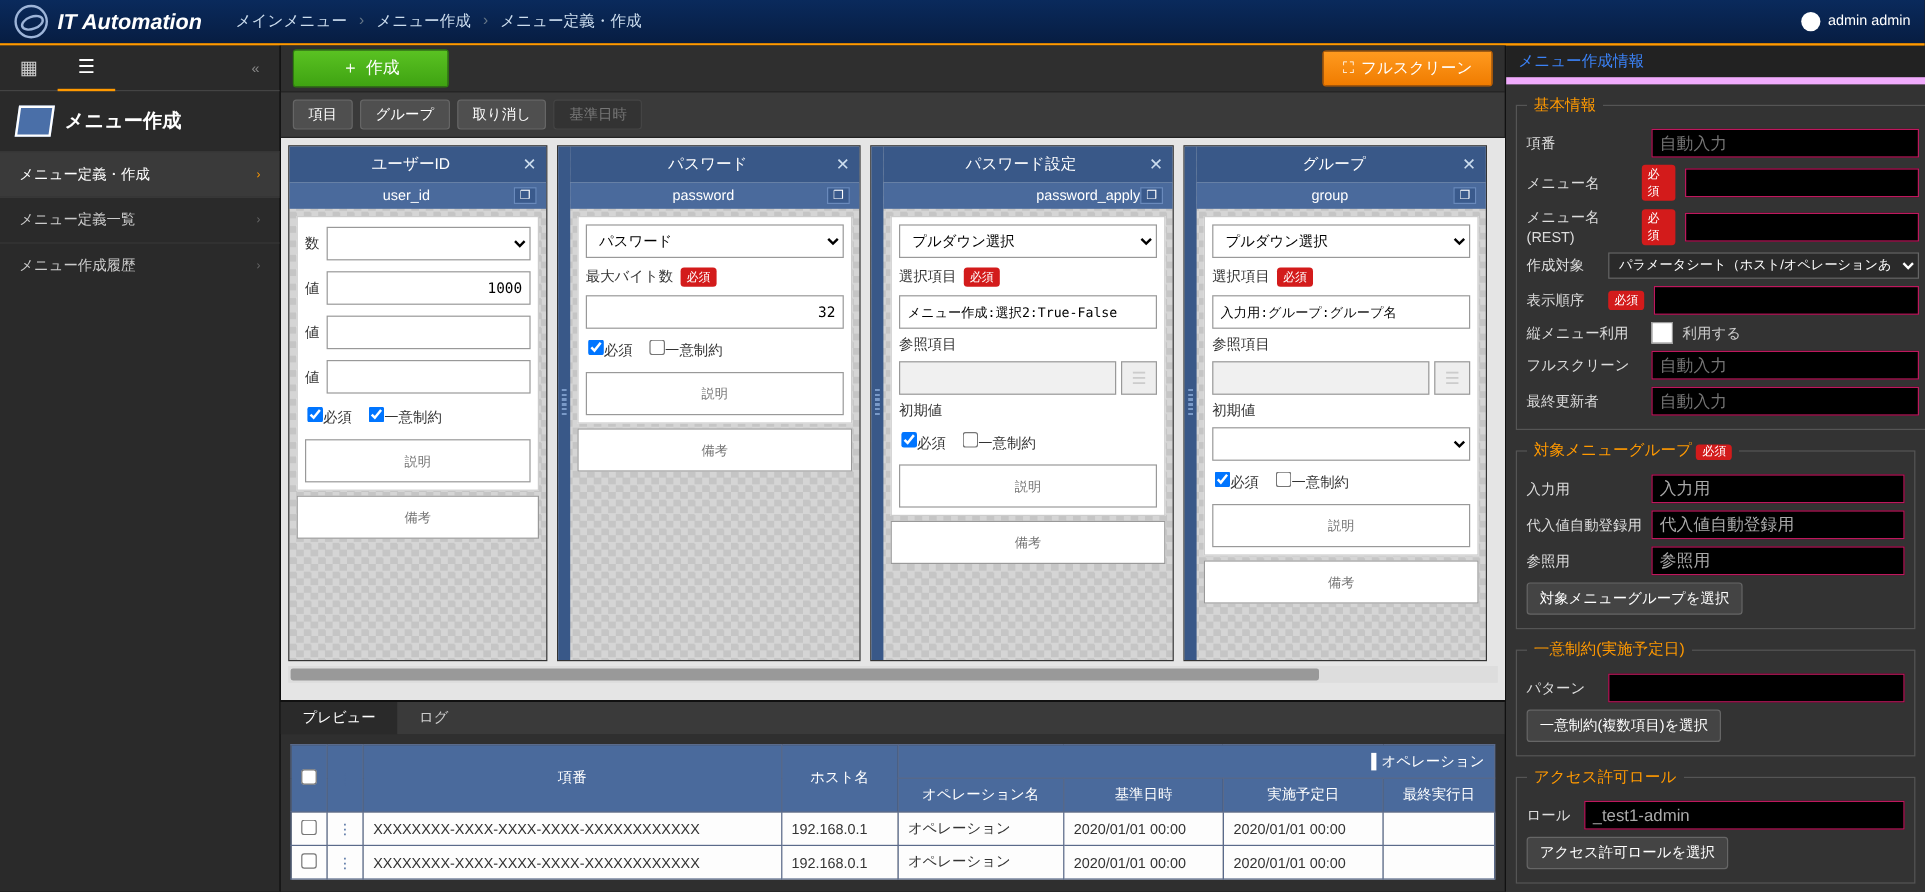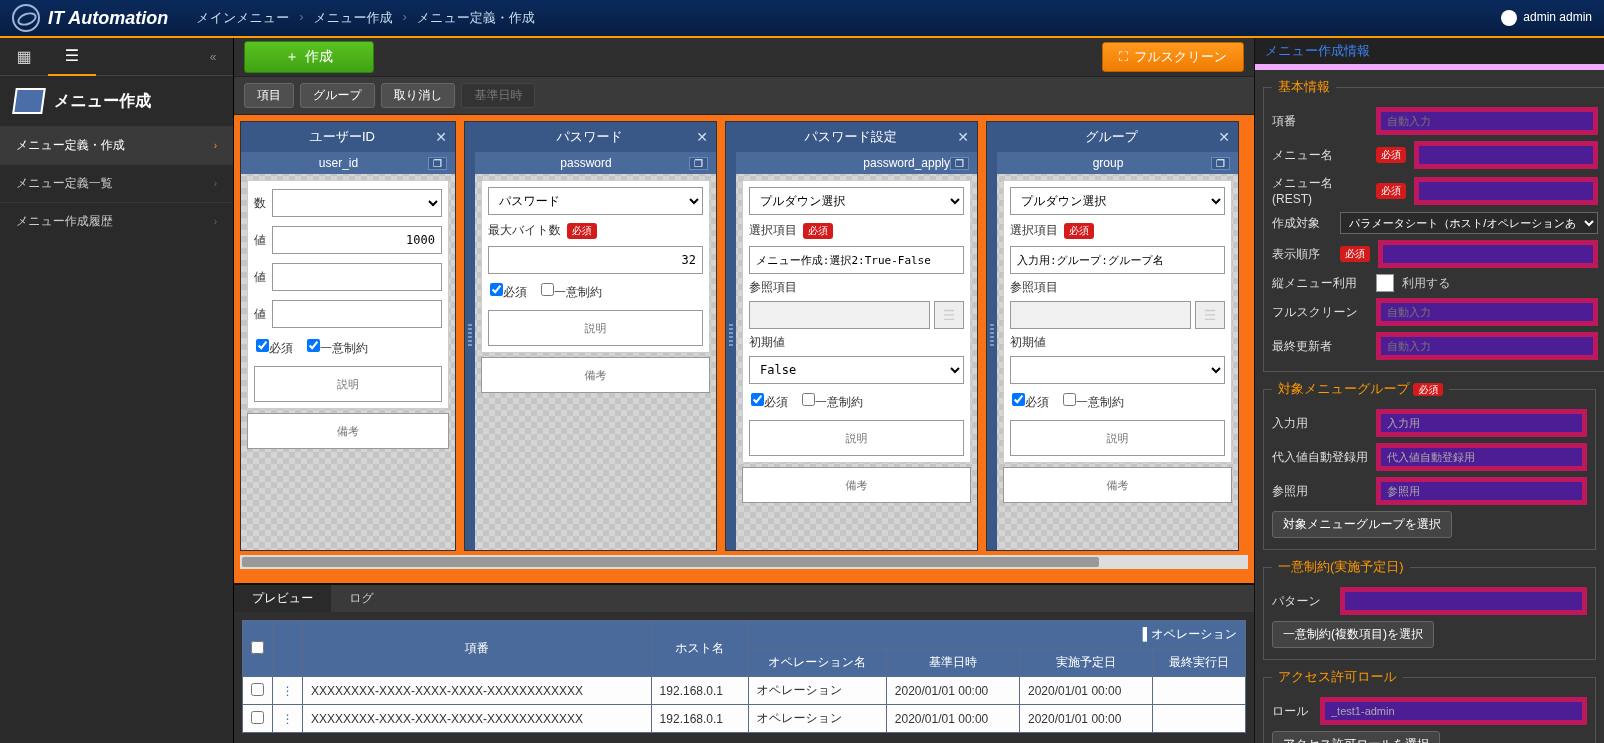--- a/index.html
+++ b/index.html
@@ -25,21 +25,21 @@
 .side-items .item.active .chev{color:#f90}
 .chev{color:#666;font-size:10px}
 .main{flex:1;display:flex;min-width:0}
 .work{flex:1;display:flex;flex-direction:column;min-width:0;background:#2a2a2a}
 .toolbar{height:38px;display:flex;align-items:center;padding:0 10px;gap:12px;background:#2f2f2f}
 .btn-create{background:linear-gradient(#5ac222,#3fa312);color:#fff;padding:6px 40px;border:1px solid #2e7d0e;border-radius:3px;font-size:14px;display:flex;align-items:center;gap:6px;cursor:pointer}
 .btn-fs{margin-left:auto;background:linear-gradient(#ff9a1f,#f07c00);color:#fff;padding:5px 16px;border:1px solid #c06000;border-radius:3px;font-size:13px;display:flex;align-items:center;gap:6px;cursor:pointer}
 .subbar{padding:6px 10px;display:flex;gap:6px;background:#3a3a3a;border-top:1px solid #222;border-bottom:1px solid #222}
 .sbtn{background:#4f4f4f;color:#fff;padding:3px 12px;border:1px solid #666;border-radius:3px;font-size:12px;cursor:pointer}
 .sbtn.disabled{background:#333;color:#777;border-color:#444}
-.canvas{flex:1;overflow:auto;background:#f97316;position:relative;padding:6px 6px 16px 6px;min-height:0;}
+.canvas{flex:1;overflow:auto;background:#e5e5e5;position:relative;padding:6px 6px 16px 6px;min-height:0;}
 .canvas-row{display:flex;gap:8px;height:430px}
 .card{background:repeating-conic-gradient(#c5c5c5 0 25%,#d5d5d5 0 50%) 0 0/12px 12px;border:1px solid #333;width:253px;flex-shrink:0;display:flex;flex-direction:column}
 .card.first{width:216px}
 .card-head{background:#395888;color:#fff;display:flex;align-items:center;justify-content:space-between;padding:6px 8px;font-size:13px}
 .card-head .hx{cursor:pointer;font-size:14px;color:#cde}
 .card-sub{background:#4a6a9c;color:#fff;font-family:monospace;display:flex;align-items:center;justify-content:space-between;padding:4px 8px;font-size:12px}
 .card-sub .cpy{background:#3a5a8c;padding:0 4px;border:1px solid #6a8abc;font-size:10px;cursor:pointer}
 .handle{width:10px;background:#395888;flex-shrink:0;display:flex;align-items:center;justify-content:center}
 .handle::after{content:"";width:4px;height:24px;background:repeating-linear-gradient(#7a9ac8 0 2px,transparent 2px 4px)}
 .card-wrap{display:flex;flex:1}
@@ -68,21 +68,21 @@
 .ptable th{background:#4a6a9c;color:#fff;font-weight:normal}
 .ptable td{background:#fdfdfd;color:#333}
 .ptable .chk{width:30px;text-align:center}
 .ptable .dots{width:30px;text-align:center;color:#4a6a9c}
 .panel{width:350px;background:#333;border-left:1px solid #111;overflow-y:auto;padding-bottom:20px}
 .ptitle{background:#222;color:#3b82f6;padding:4px 10px;font-size:13px;border-bottom:6px solid #f0abfc}
 .fieldset{border:1px solid #555;margin:8px;padding:8px}
 .legend{color:#f90;font-size:13px;padding:0 6px}
 .prow{display:flex;align-items:center;gap:8px;padding:3px 0;font-size:12px}
 .plabel{width:96px;color:#ddd}
-.pval{flex:1;background:#4c1d95;border:5px solid #be185d;color:#aaa;padding:3px 6px;font-size:11px}
+.pval{flex:1;background:#000000;border:1px solid #be185d;color:#aaa;padding:3px 6px;font-size:14px}
 .psel{flex:1;background:#2a2a2a;border:1px solid #666;color:#fff;padding:3px 4px;font-size:11px}
 .pbtn{background:#444;color:#fff;border:1px solid #666;padding:4px 10px;border-radius:3px;font-size:12px;cursor:pointer}
 .pcheck{width:18px;height:18px;background:#fff;border:1px solid #999}
 </style>
 </head>
 <body>
 
 <div class="header">
   <div class="logo">
     <div class="logo-icon"></div>
@@ -238,21 +238,20 @@
                         <span class="flabel">選択項目</span>
                         <span class="req">必須</span>
                       </div>
                     <input class="inp" style="font-family: monospace; font-size: 11px;" value="メニュー作成:選択2:True-False">
                     <div class="flabel">参照項目</div>
                     <div class="row2">
                         <input class="inp ro" style="">
                         <div class="listbtn">☰</div>
                       </div>
                     <div class="flabel">初期値</div>
-                    <select class="sel" style="font-family:monospace"><option>False</option></select>
                     <div class="cb-row">
                         <label><input type="checkbox" checked="" style=""><span>必須</span></label>
                         <label><input type="checkbox" style=""><span>一意制約</span></label>
                       </div>
                     <textarea class="ta" placeholder="説明" style=""></textarea>
                   </div>
                   <textarea class="ta" placeholder="備考" style=""></textarea>
                 </div>
               </div>
             </div>

